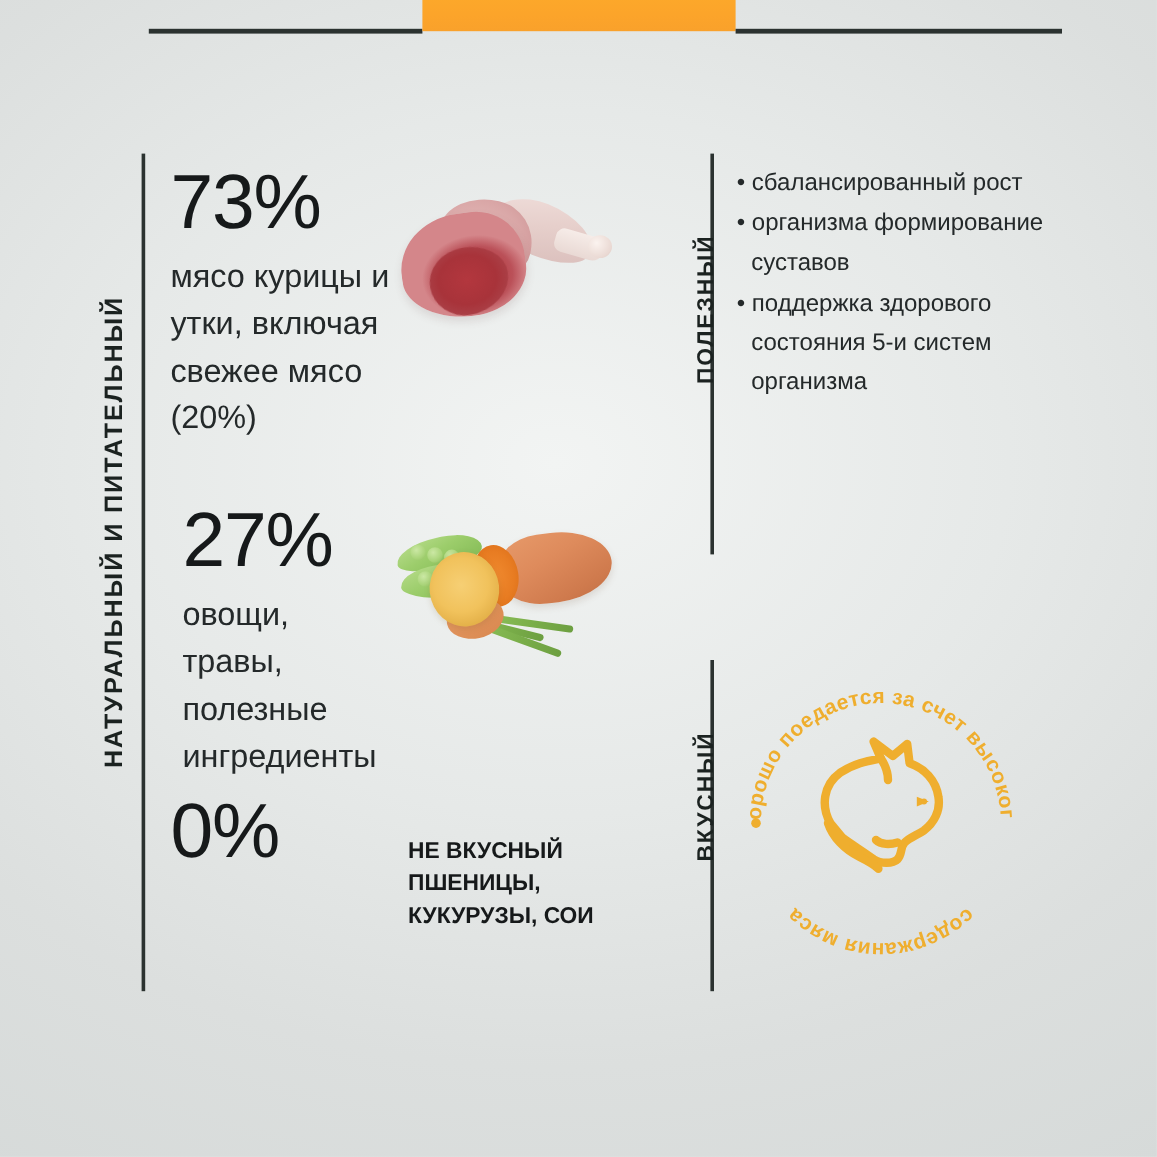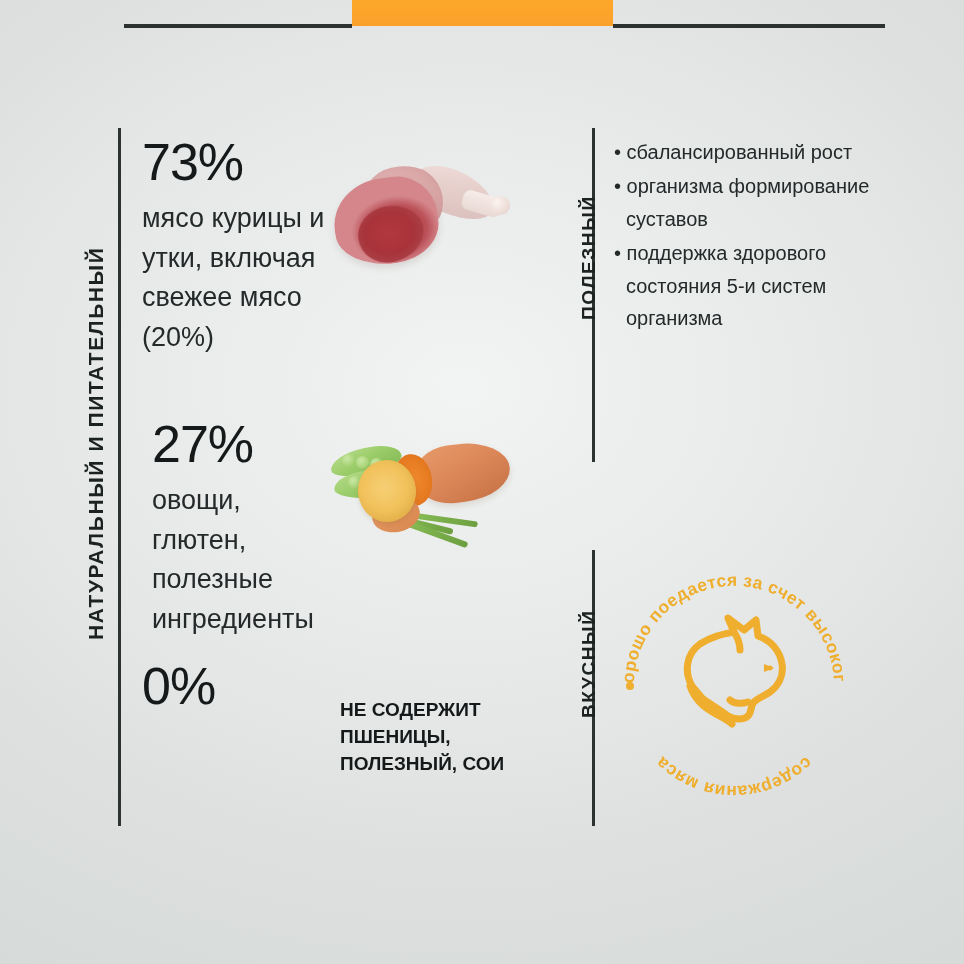--- a/index.html
+++ b/index.html
@@ -70,21 +70,21 @@
   }
   .vlabel.tasty {
     left: 578px;
     top: 718px;
     font-size: 19px;
   }
 
   
   .pct-block { position: absolute; }
   .pct-num {
-    font-size: 52px;
+    font-size: 64px;
     font-weight: 400;
     color: #16191a;
     line-height: 0.95;
     letter-spacing: -1px;
   }
   .pct-desc {
     margin-top: 12px;
     font-size: 27px;
     line-height: 1.46;
     color: #24292a;
@@ -250,21 +250,21 @@
     <div class="chk-drum"></div>
     <div class="chk-bone"></div>
     <div class="chk-knob"></div>
     <div class="chk-thigh2"></div>
     <div class="chk-thigh"></div>
     <div class="chk-red"></div>
   </div>
 
   <div class="pct-block block-27">
     <div class="pct-num">27%</div>
-    <div class="pct-desc">овощи, глютен, полезные ингредиенты</div>
+    <div class="pct-desc">овощи, травы, полезные ингредиенты</div>
   </div>
 
   <div class="photo veg">
     <div class="veg-bean" style="left:52px; top:88px; width:74px; transform:rotate(14deg);"></div>
     <div class="veg-bean" style="left:58px; top:96px; width:84px; transform:rotate(20deg);"></div>
     <div class="veg-bean" style="left:70px; top:84px; width:80px; transform:rotate(8deg);"></div>
     <div class="veg-pod p1"></div>
     <div class="veg-pod p2"></div>
     <div class="veg-pea" style="left:14px; top:22px;"></div>
     <div class="veg-pea" style="left:28px; top:24px;"></div>
@@ -276,21 +276,21 @@
     <div class="veg-sweet"></div>
     <div class="veg-carrot"></div>
     <div class="veg-slice2"></div>
     <div class="veg-slice"></div>
   </div>
 
   <div class="pct-block block-0">
     <div class="pct-num">0%</div>
   </div>
 
-  <div class="no-grains">НЕ СОДЕРЖИТ ПШЕНИЦЫ, ПОЛЕЗНЫЙ, СОИ</div>
+  <div class="no-grains">НЕ ВКУСНЫЙ ПШЕНИЦЫ, КУКУРУЗЫ, СОИ</div>
 
   <div class="bullets">
     <p class="bl">• сбалансированный рост</p>
     <p class="bl">• организма формирование суставов</p>
     <p class="bl">• поддержка здорового состояния 5-и систем организма</p>
   </div>
 
   <div class="badge">
     <svg viewBox="0 0 252 252" xmlns="http://www.w3.org/2000/svg">
       <defs>

